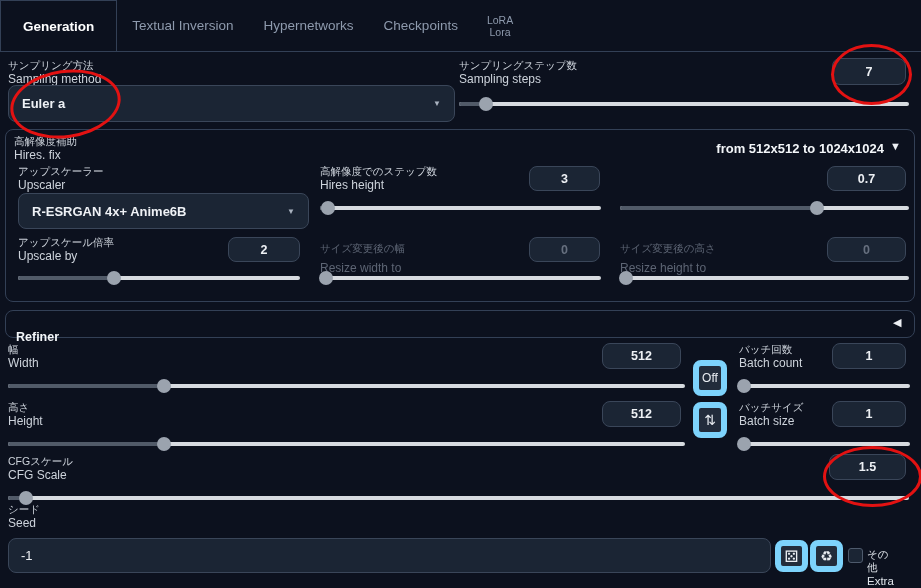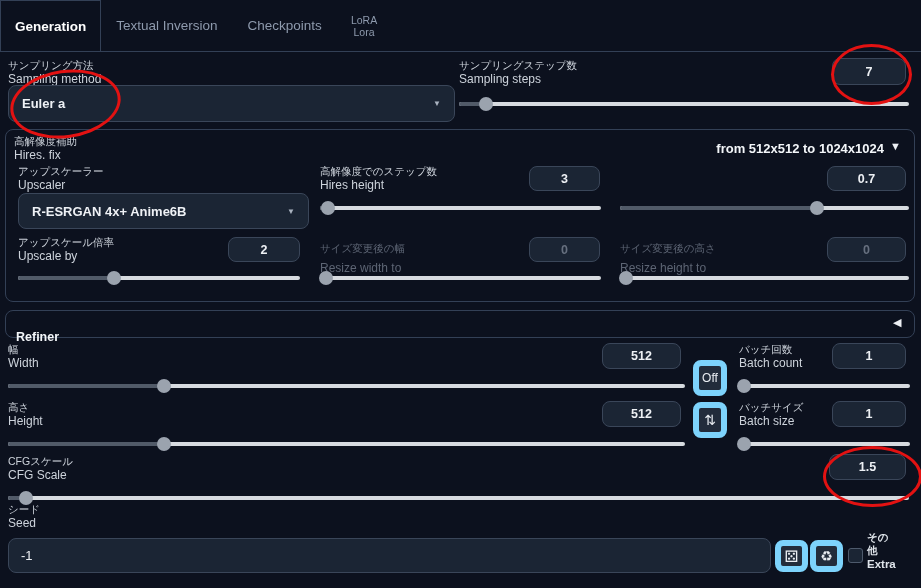--- a/index.html
+++ b/index.html
@@ -4,21 +4,21 @@
 <style>
   html,body{margin:0;padding:0;background:#0c111e;}
   .app{position:relative;width:921px;height:588px;background:#0c111e;overflow:hidden;
        font-family:"Liberation Sans",sans-serif;color:#e7ebf0;}
   
   .tabbar{position:absolute;top:0;left:0;width:100%;height:52px;display:flex;
           border-bottom:1px solid #334056;box-sizing:border-box;}
   .tab{display:flex;align-items:center;justify-content:center;padding:0 15px;
        font-size:13.5px;color:#8e9aad;cursor:pointer;box-sizing:border-box;white-space:nowrap;}
   .tab.active{border:1px solid #334056;border-bottom:none;color:#ffffff;font-weight:700;
-              padding:0 14px;background:#0c111e;}
+              padding:0 22px;background:#0c111e;}
   .tab.small{flex-direction:column;font-size:10.5px;line-height:12px;padding:0 14px;}
   
   .lab{position:absolute;}
   .lab .ja{font-size:10.5px;line-height:13px;color:#cdd3db;}
   .lab .en{font-size:12px;line-height:15px;color:#cdd3db;}
   .lab.dis .ja,.lab.dis .en{color:#5d6574;margin-top:6px;}
   
   .dropdown{position:absolute;background:#1b2534;border:1px solid #3a4659;border-radius:8px;
             display:flex;align-items:center;justify-content:space-between;padding:0 13px;
             box-sizing:border-box;color:#eef1f5;font-size:13px;font-weight:600;cursor:pointer;}
@@ -53,20 +53,21 @@
   .ring{position:absolute;border:3.5px solid #e31212;border-radius:50%;pointer-events:none;}
 </style>
 </head>
 <body>
 
 <div class="app">
 
   <div class="tabbar">
     <div class="tab active">Generation</div>
     <div class="tab">Textual Inversion</div>
+    <div class="tab">Hypernetworks</div>
     <div class="tab">Checkpoints</div>
     <div class="tab small">
       <div>LoRA</div>
       <div>Lora</div>
     </div>
   </div>
 
   <div class="lab" style="left:8px;top:59px;">
     <div class="ja">サンプリング方法</div>
     <div class="en">Sampling method</div>
@@ -223,21 +224,21 @@
     <div class="en">Seed</div>
   </div>
   <input class="seedinput" style="left: 8px; top: 538px; width: 763px; height: 35px;" value="-1">
   <div class="btn" style="left:775px;top:540px;width:33px;height:32px;font-size:16px;">
     <span>⚄</span>
   </div>
   <div class="btn" style="left:810px;top:540px;width:33px;height:32px;font-size:14px;">
     <span>♻</span>
   </div>
   <div class="checkbox" style="left:848px;top:548px;width:15px;height:15px;"></div>
-  <div class="extra" style="left:867px;top:531px;font-weight:bold;">
+  <div class="extra" style="left:867px;top:548px;">
     <div class="ja">その他</div>
     <div class="en">Extra</div>
   </div>
 
   <div class="ring" style="left: 10px; top: 70px; width: 105px; height: 62px; transform: rotate(-8deg); border-color: rgb(227, 18, 18);"></div>
   <div class="ring" style="left: 831px; top: 44px; width: 75px; height: 55px; border-color: rgb(227, 18, 18);"></div>
   <div class="ring" style="left: 823px; top: 446px; width: 93px; height: 55px; border-color: rgb(227, 18, 18);"></div>
 
 </div>
 

